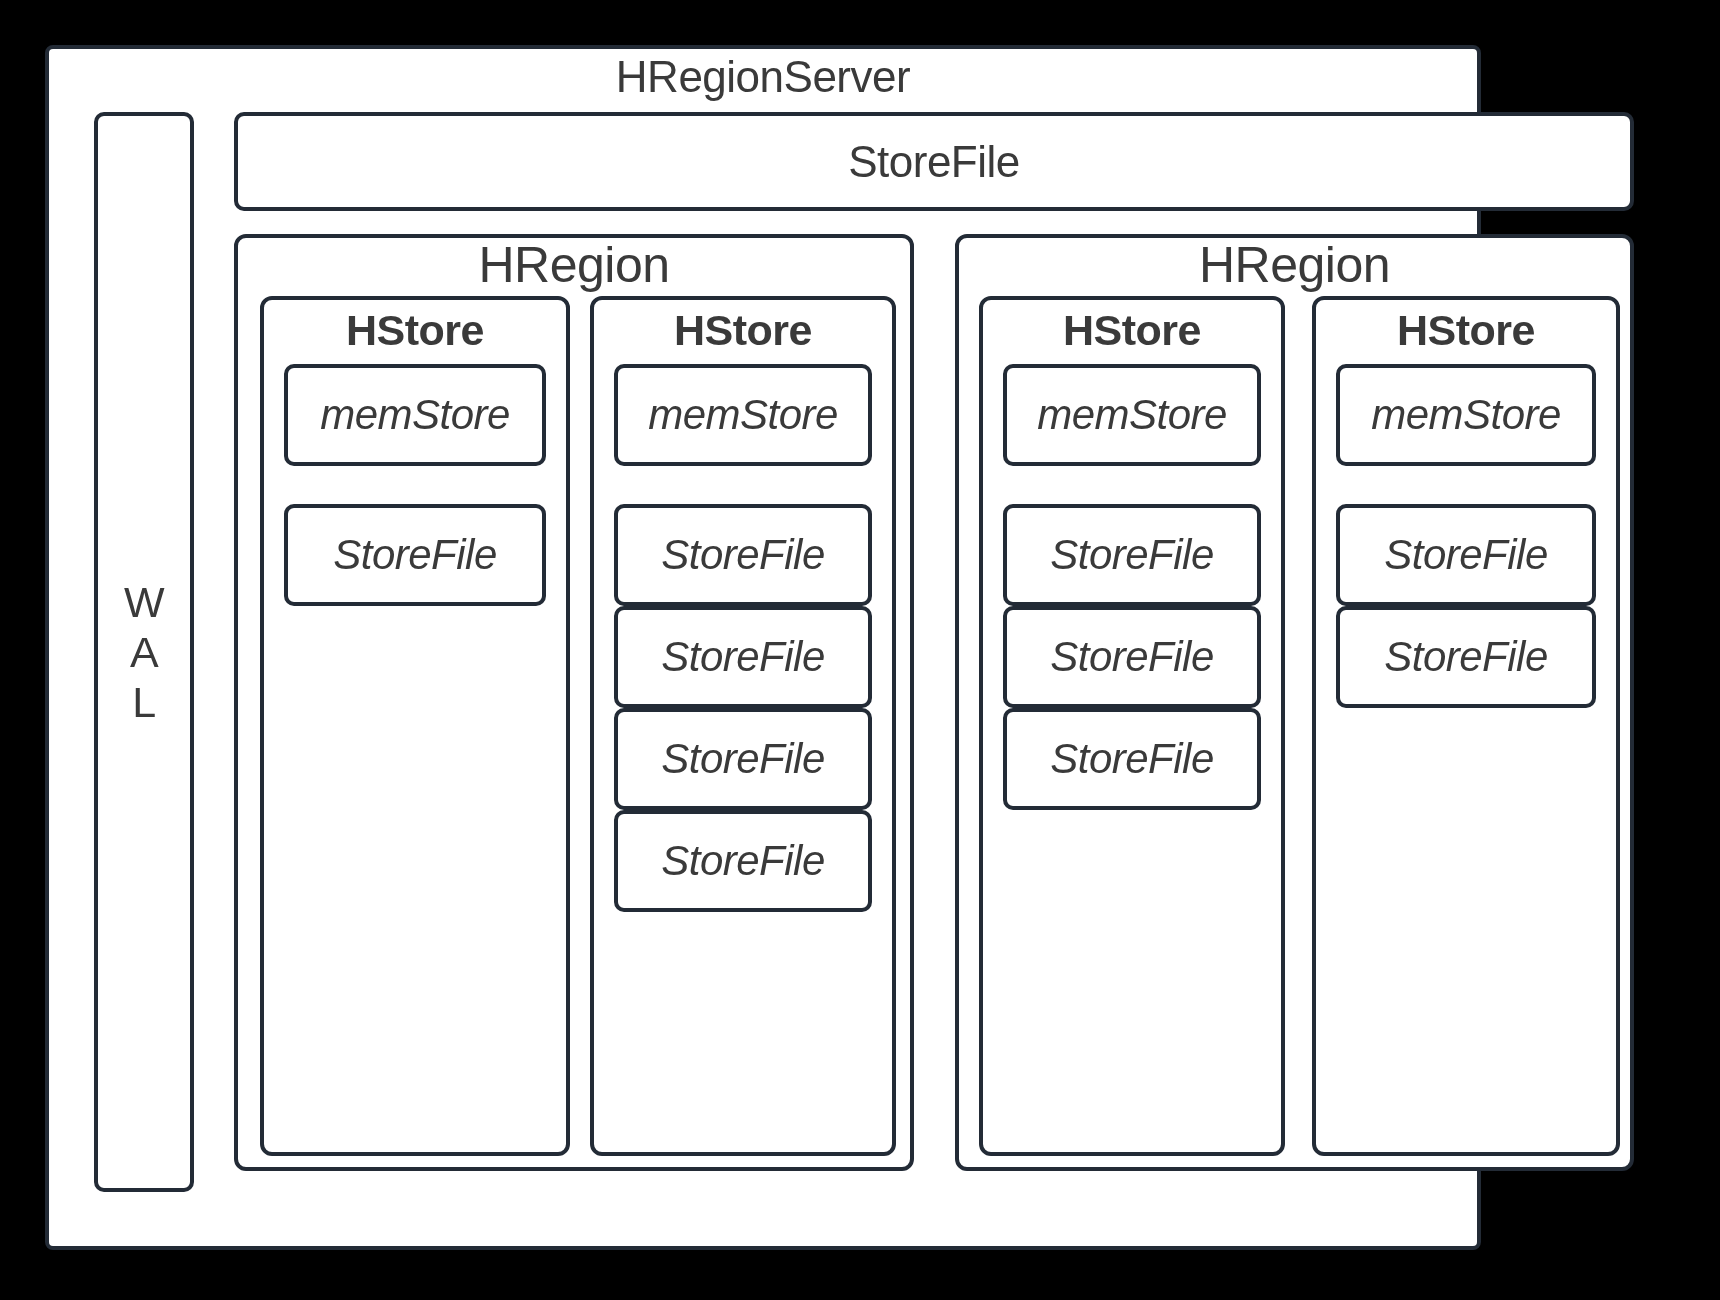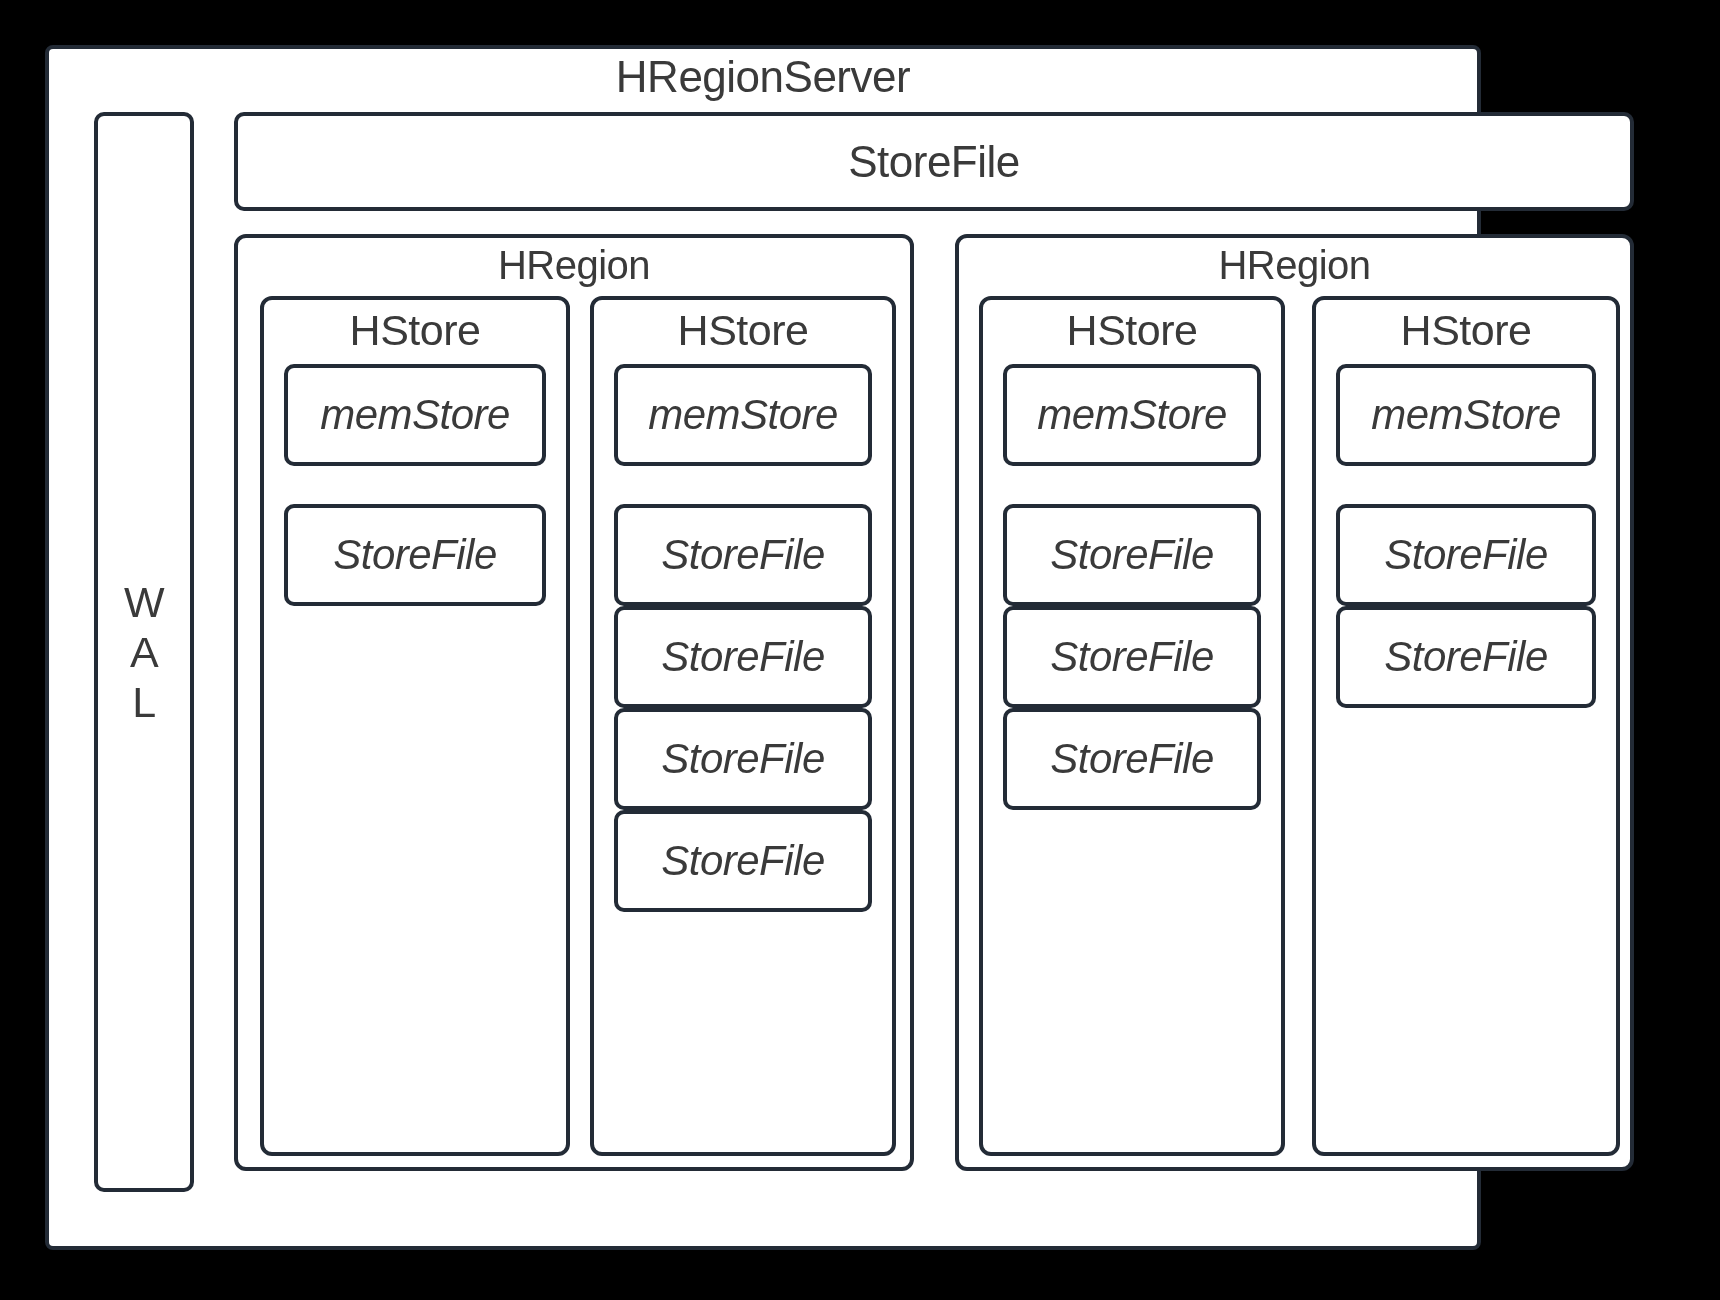--- a/index.html
+++ b/index.html
@@ -75,41 +75,42 @@
     border-radius: 12px;
   }
   #region-1 { left: 185px; width: 680px; }
   #region-2 { left: 906px; width: 679px; }
   .region-label {
     position: absolute;
     top: 2px;
     left: 0;
     width: 100%;
     text-align: center;
-    font-size: 40px;
+    font-size: 50px;
     line-height: 50px;
   }
   .store {
     position: absolute;
     top: 58px;
     height: 860px;
     border-radius: 12px;
   }
   #store-a { left: 22px;  width: 310px; }
   #store-b { left: 352px; width: 306px; }
   #store-c { left: 20px;  width: 306px; }
   #store-d { left: 353px; width: 308px; }
   .store-label {
     position: absolute;
     top: 2px;
     left: 0;
     width: 100%;
     text-align: center;
     font-size: 43px;
     line-height: 56px;
+    font-weight: bold;
   }
   .store-stack {
     position: absolute;
     top: 64px;
     left: 20px;
     right: 20px;
     display: flex;
     flex-direction: column;
     font-style: italic;
   }

